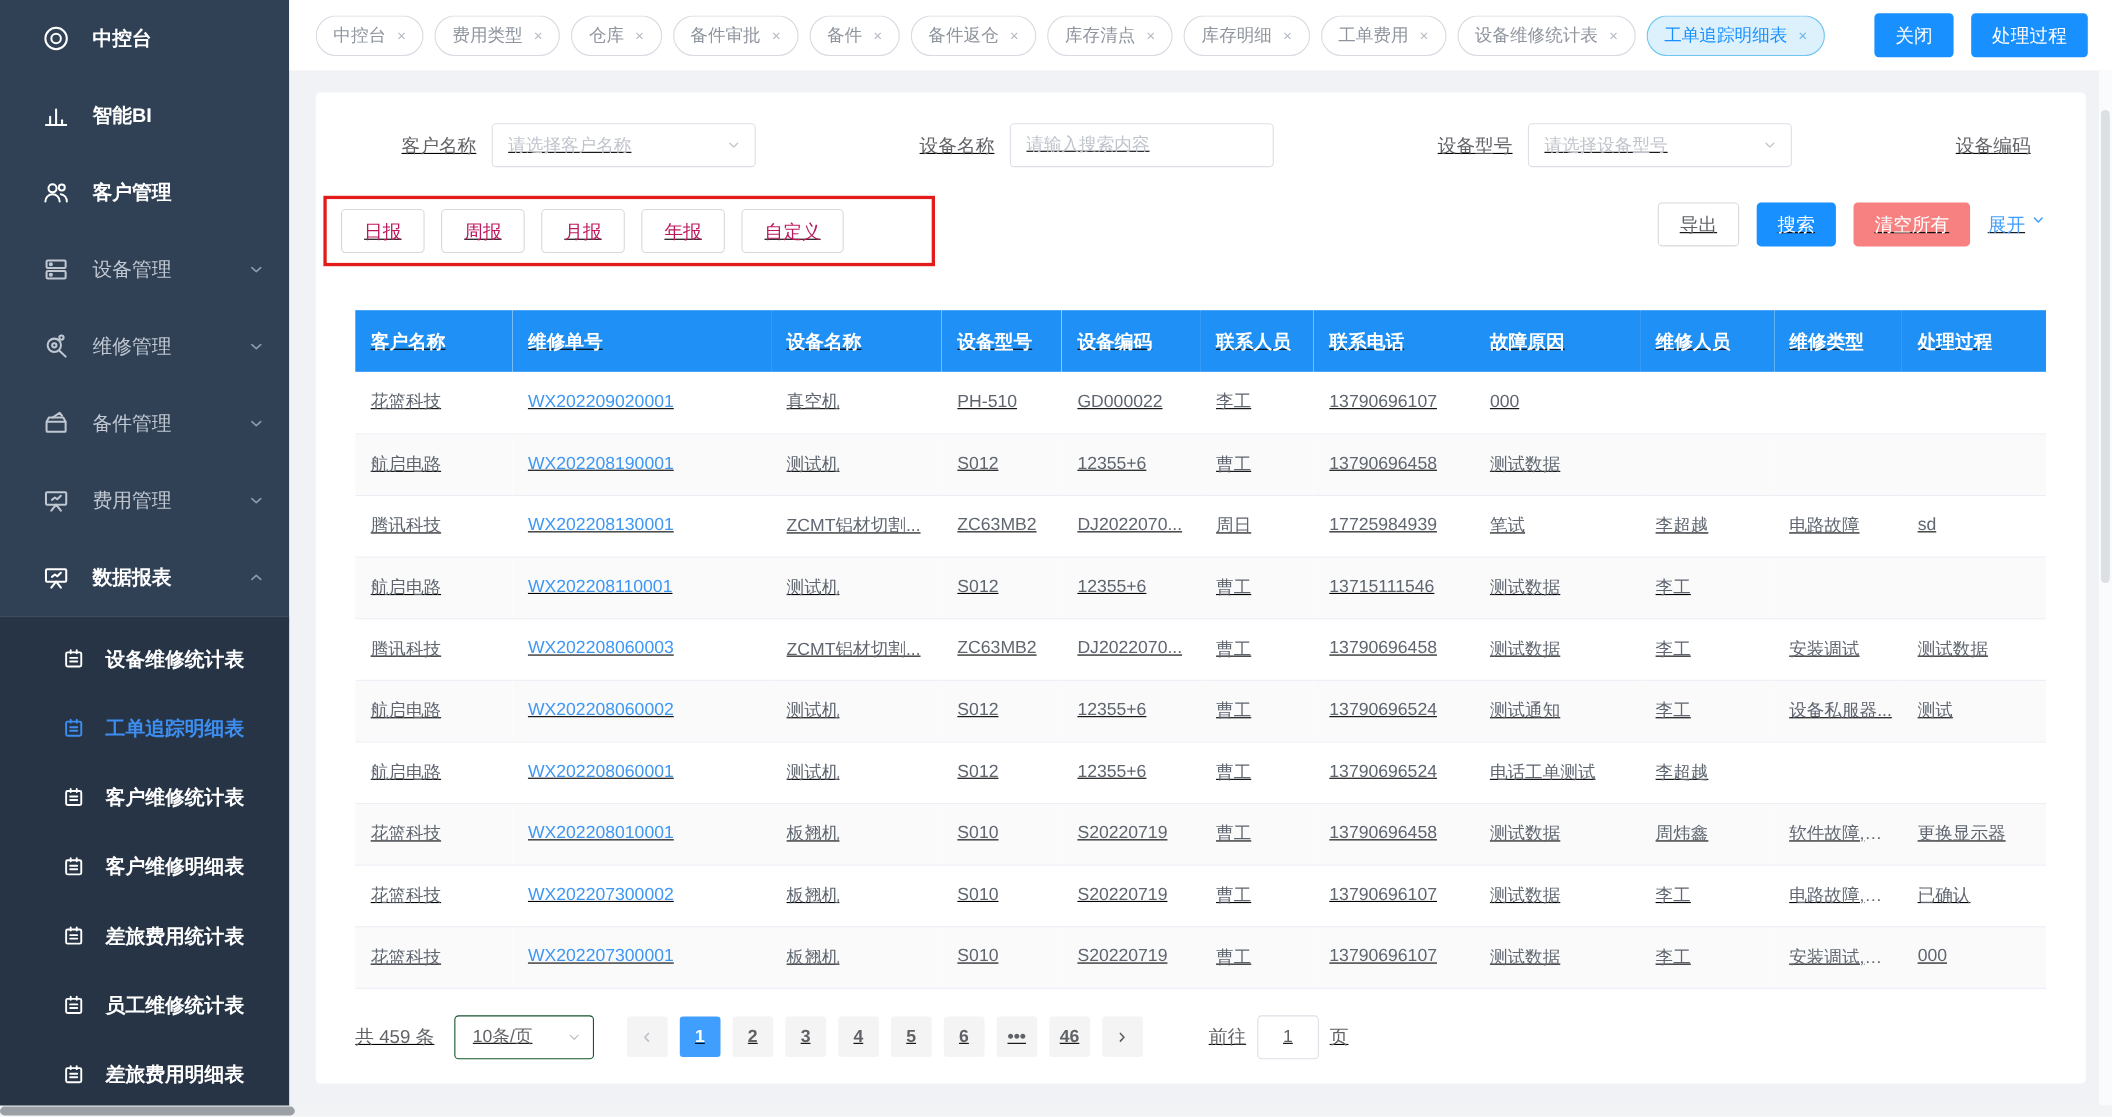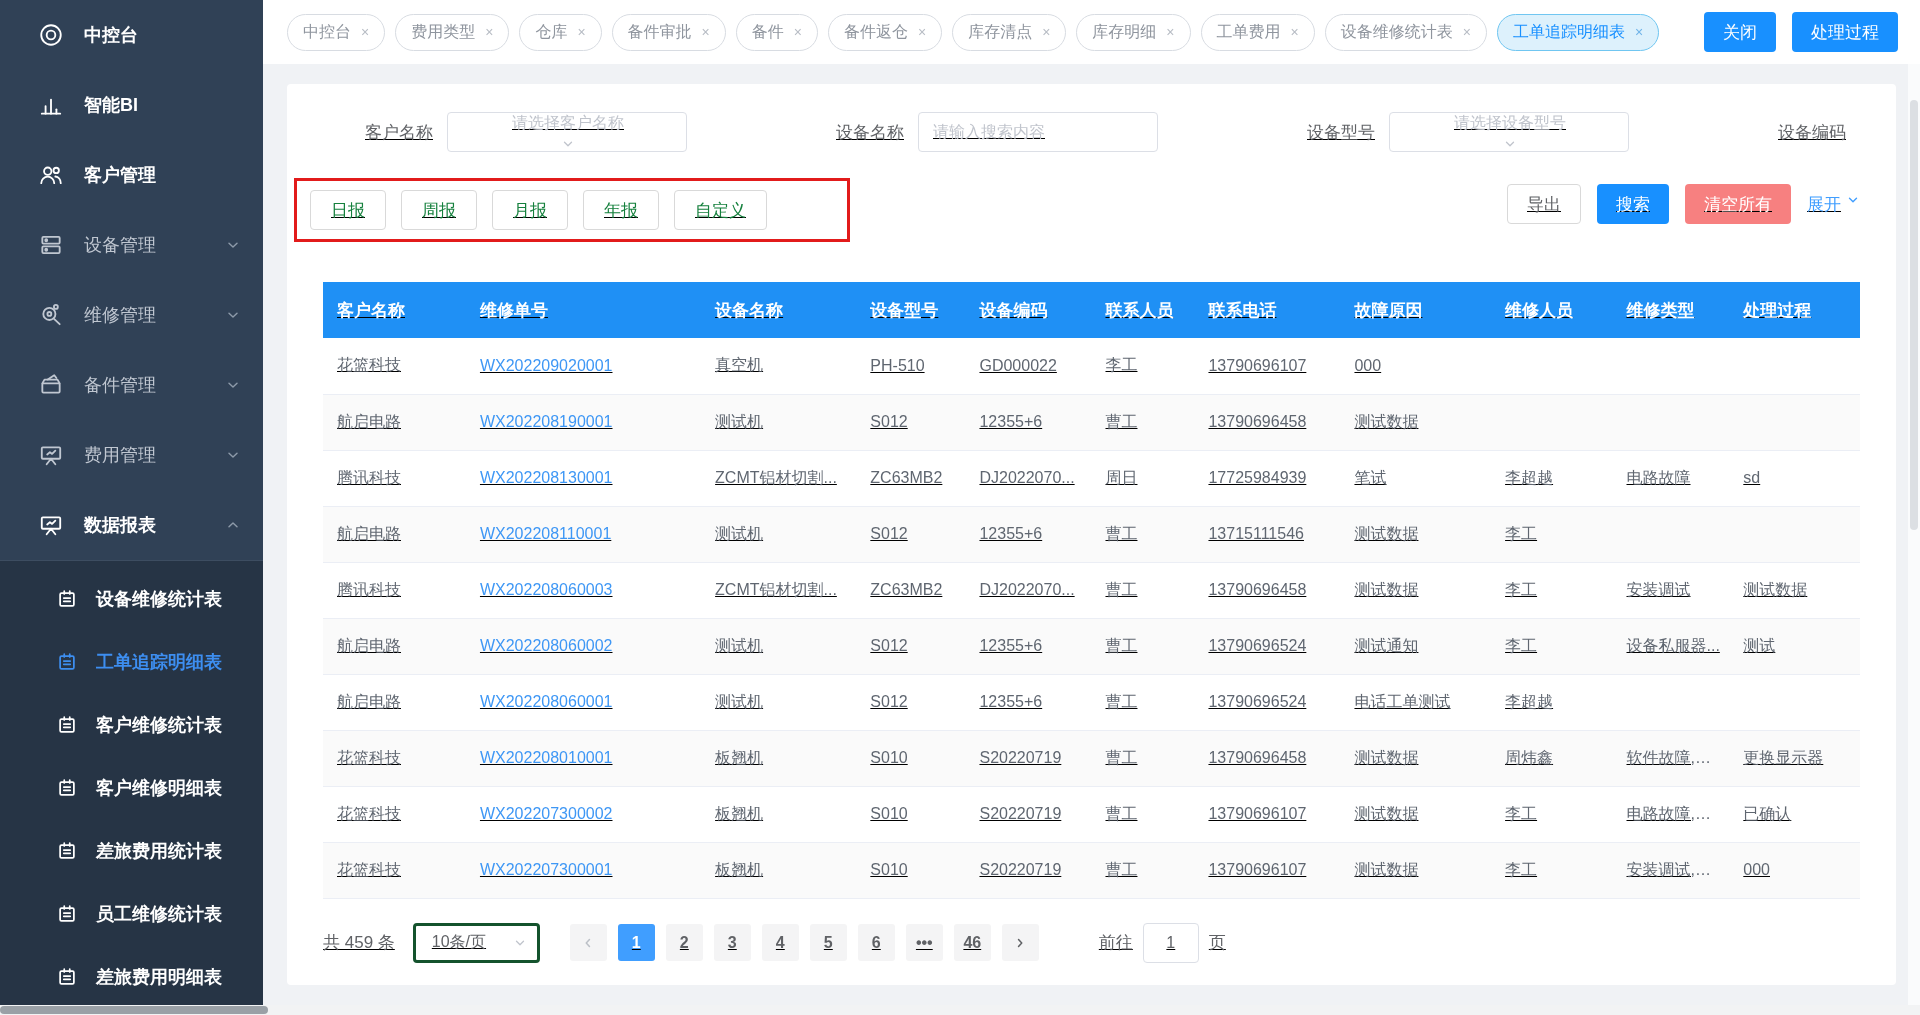--- a/index.html
+++ b/index.html
@@ -35,42 +35,42 @@
   .btn-primary { background:#1890ff; color:#fff; }
   .btn-plain { background:#fff; color:#606266; border:1px solid #d9d9d9; }
   .btn-danger { background:#f78080; color:#fff; }
 
   .content { flex:1; min-height:0; padding:20px 24px;text-decoration:underline; }
   .card { background:#fff; border-radius:4px; height:100%; padding:28px 36px 0; position:relative; }
 
   .filters { display:flex; justify-content:space-between; padding-left:42px; margin-bottom:26px; }
   .fgroup { display:flex; align-items:center; }
   .flabel { font-size:17px; color:#606266; margin-right:14px; white-space:nowrap; }
-  .control { width:240px; height:40px; border:1px solid #dcdfe6; border-radius:4px; background:#fff;flex-direction:column; }
+  .control { width:240px; height:40px; border:1px solid #dcdfe6; border-radius:4px; background:#fff; }
   .selectbox { display:flex; align-items:center; justify-content:space-between; padding:0 12px 0 14px; color:#c0c4cc; font-size:16px; cursor:pointer; }
   .selectbox .sel-chev { color:#c0c4cc; display:flex; }
   .sel-chev svg { width:14px; height:14px; }
   input.control { padding:1px 14px; font-size:16px; color:#606266; outline:none; font-family:inherit; }
   input::placeholder { color:#c0c4cc; }
 
   .toolbar { display:flex; justify-content:space-between; align-items:flex-start; }
   .report-box { border:3px solid #e21b1b; padding:9px 80px 9px 13px; display:flex; gap:15px; margin-left:-29px; }
-  .rbtn { height:40px; padding:0 20px; background:#fff; border:1px solid #d9d9d9; border-radius:4px; font-size:17px; color:#15803d; cursor:pointer; font-family:inherit; white-space:nowrap; }
+  .rbtn { height:40px; padding:0 20px; background:#fff; border:1px solid #d9d9d9; border-radius:4px; font-size:17px; color:#be185d; cursor:pointer; font-family:inherit; white-space:nowrap; }
   .right-actions { display:flex; align-items:center; gap:16px; margin-top:6px; }
   .expand-link { color:#409eff; font-size:17px; display:flex; align-items:flex-start; gap:5px; cursor:pointer; }
   .expand-link svg { width:14px; height:14px; }
 
   table { width:100%; border-collapse:collapse; table-layout:fixed; margin-top:40px; }
   thead th { background:#1f90f5; color:#fff; font-size:17px; font-weight:bold; text-align:left; height:56px; padding:0 8px 0 14px; white-space:nowrap; overflow:hidden; }
   tbody td { height:56px; font-size:16px; color:#5f6670; padding:0 8px 0 14px; border-bottom:1px solid #ebeef5; white-space:nowrap; overflow:hidden; text-overflow:ellipsis; }
   tbody tr:nth-child(even) { background:#fafafa; }
   td.link { color:#3e97f5; cursor:pointer; }
 
   .pagination { display:flex; align-items:center; margin-top:24px; font-size:17px; color:#606266; }
-  .psize { width:127px; height:40px; border:3px solid #14532d; border-radius:4px; display:flex; align-items:center; justify-content:space-between; padding:0 10px 0 16px; font-size:16px; color:#606266; margin-left:18px; cursor:pointer; }
+  .psize { width:127px; height:40px; border:1px solid #14532d; border-radius:4px; display:flex; align-items:center; justify-content:space-between; padding:0 10px 0 16px; font-size:16px; color:#606266; margin-left:18px; cursor:pointer; }
   .psize .sel-chev { color:#c0c4cc; display:flex; }
   .pager { display:flex; align-items:center; gap:11px; margin-left:30px; }
   .pbtn { min-width:37px; height:37px; background:#f4f4f5; border-radius:3px; display:flex; align-items:center; justify-content:center; font-size:16px; font-weight:bold; color:#606266; cursor:pointer; padding:0 5px; }
   .pbtn.active { background:#409eff; color:#fff; }
   .pbtn.prev { color:#bcc0c7; }
   .pbtn svg { width:14px; height:14px; }
   .goto { display:flex; align-items:center; gap:10px; margin-left:60px; }
   .goto input { width:56px; height:40px; border:1px solid #dcdfe6; border-radius:4px; text-align:center; font-size:16px; color:#606266; outline:none; font-family:inherit; }
 
   

